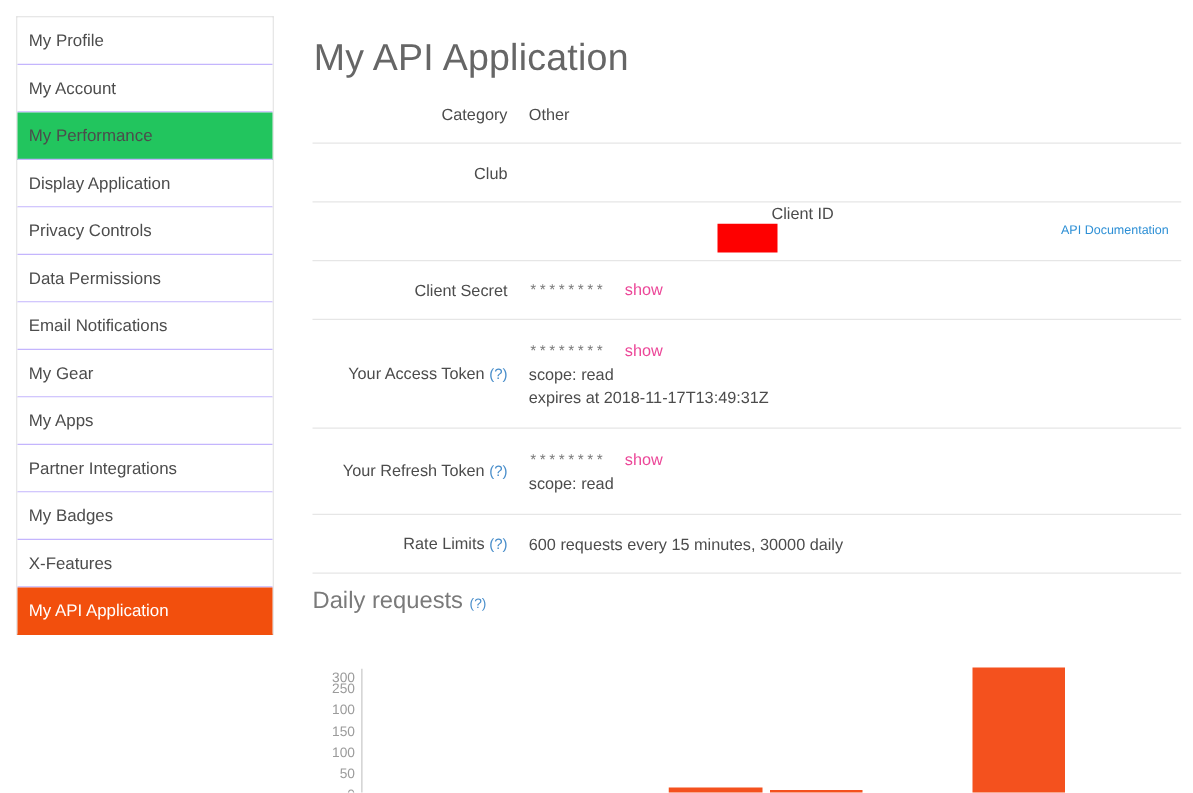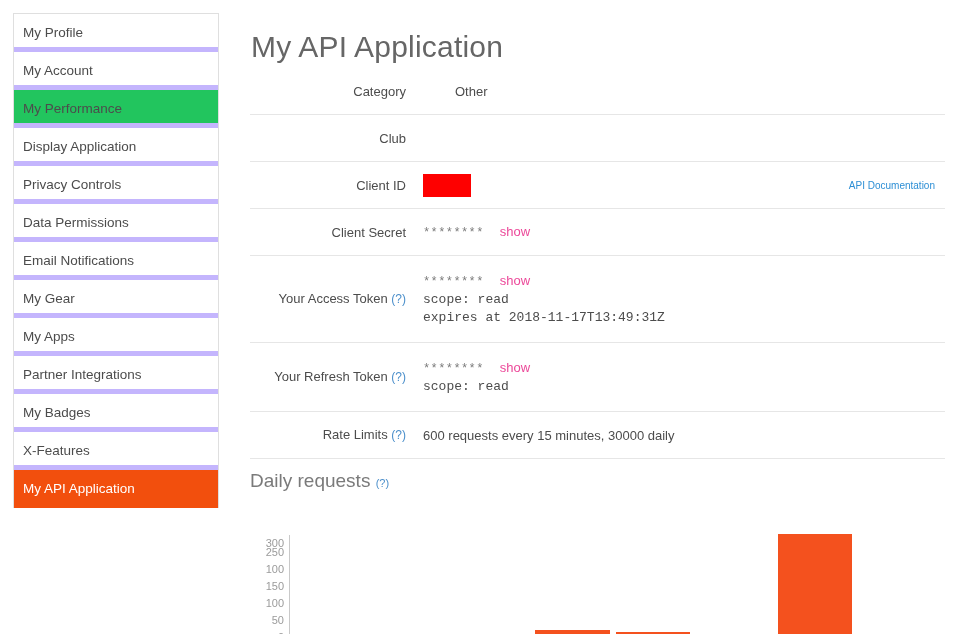--- a/index.html
+++ b/index.html
@@ -33,21 +33,21 @@
     border-bottom: none;
     box-sizing: border-box;
     background: #ffffff;
   }
   .nav-item {
     height: 38px;
     line-height: 38px;
     padding: 0 0 0 9px;
     font-size: 13.5px;
     color: #4c4c4c;
-    border-bottom: 5px solid #c4b5fd;
+    border-bottom: 1px solid #c4b5fd;
     box-sizing: border-box;
     white-space: nowrap;
     overflow: hidden;
     cursor: pointer;
     background: #ffffff;
   }
   .nav-item.hovered {
     background: #22c55e;
   }
   .nav-item.active {
@@ -120,42 +120,42 @@
     font-size: 12px;
     letter-spacing: 0.4px;
     font-family: "Liberation Mono", monospace;
   }
   .link {
     color: #ec4899;
     text-decoration: none;
     cursor: pointer;
     font-size: 13px;
   }
-  .scope-line { line-height: 18px; font-family: Liberation Mono, monospace; }
+  .scope-line { line-height: 18px; }
   .redacted {
     display: inline-block;
     width: 48px;
     height: 23px;
     background: #fe0000;
     vertical-align: middle;
   }
   .doc-link {
     position: absolute;
     right: 10px;
     top: 50%;
     transform: translateY(-50%);
     color: #2d8fd5;
     font-size: 10px;
     text-decoration: none;
     cursor: pointer;
   }
 
-  .r-category { height: 47px; gap: 32px; }
+  .r-category { height: 47px; }
   .r-club     { height: 47px; }
-  .r-clientid { height: 47px; }
+  .r-clientid { height: 47px; flex-direction: column; }
   .r-secret   { height: 47px; }
   .r-access   { height: 87px; }
   .r-refresh  { height: 69px; }
   .r-rate     { height: 47px; }
 
   
   #chart-section {
     position: absolute;
     left: 10px;
     top: 470px;

